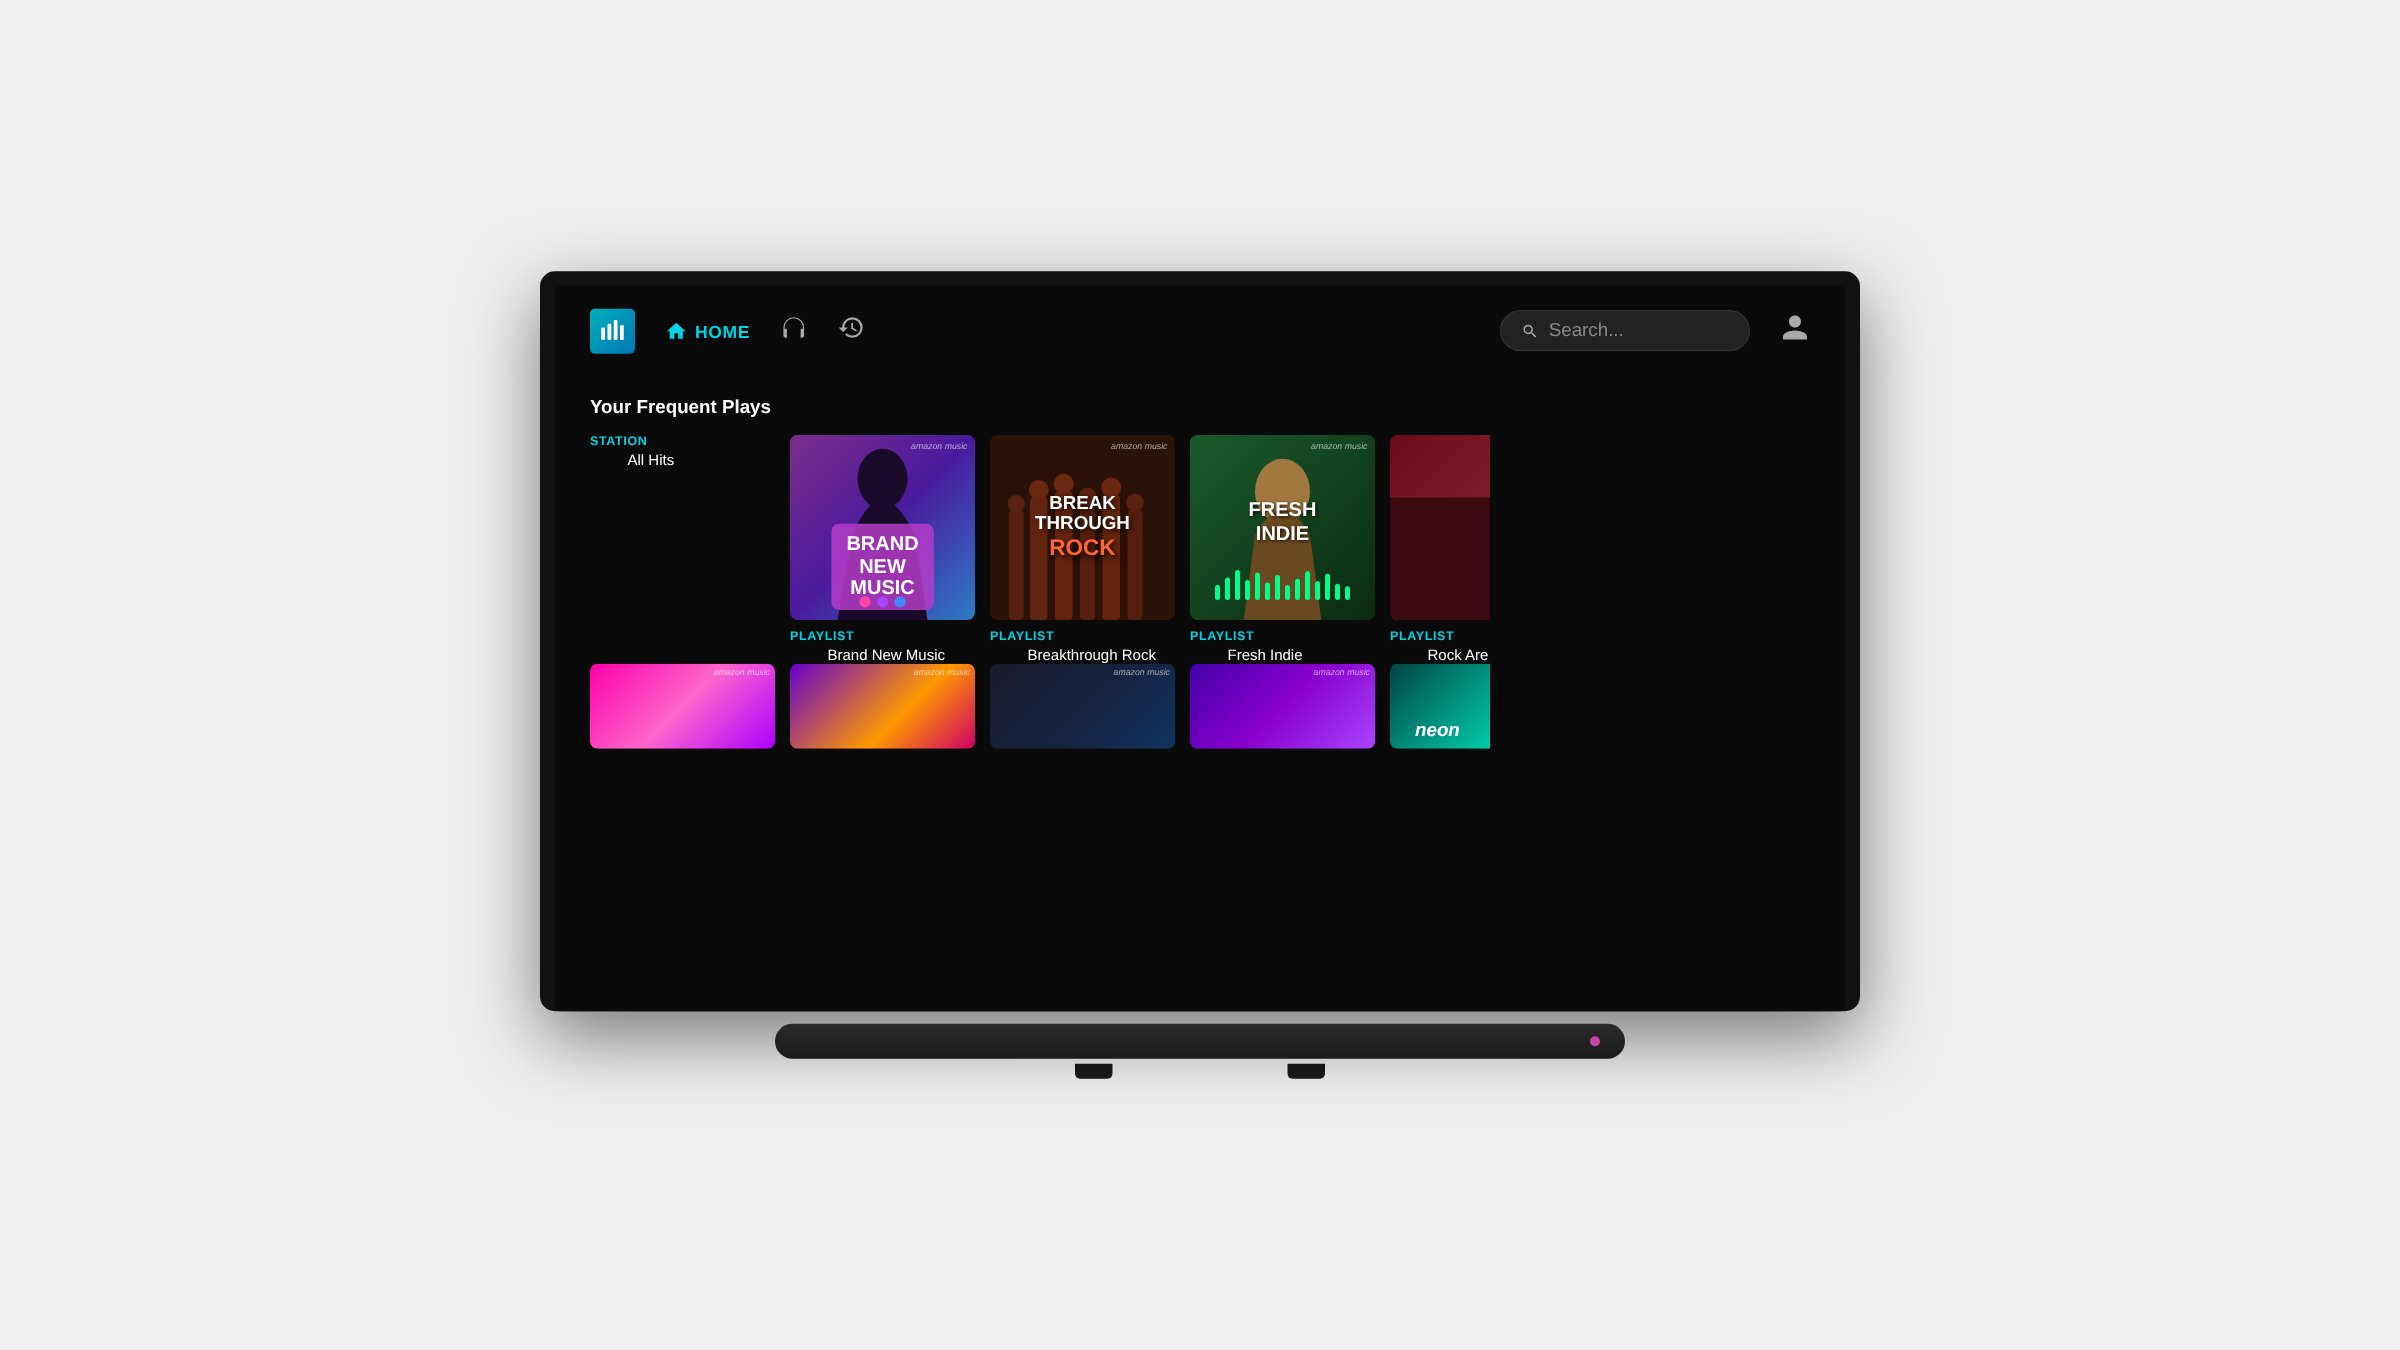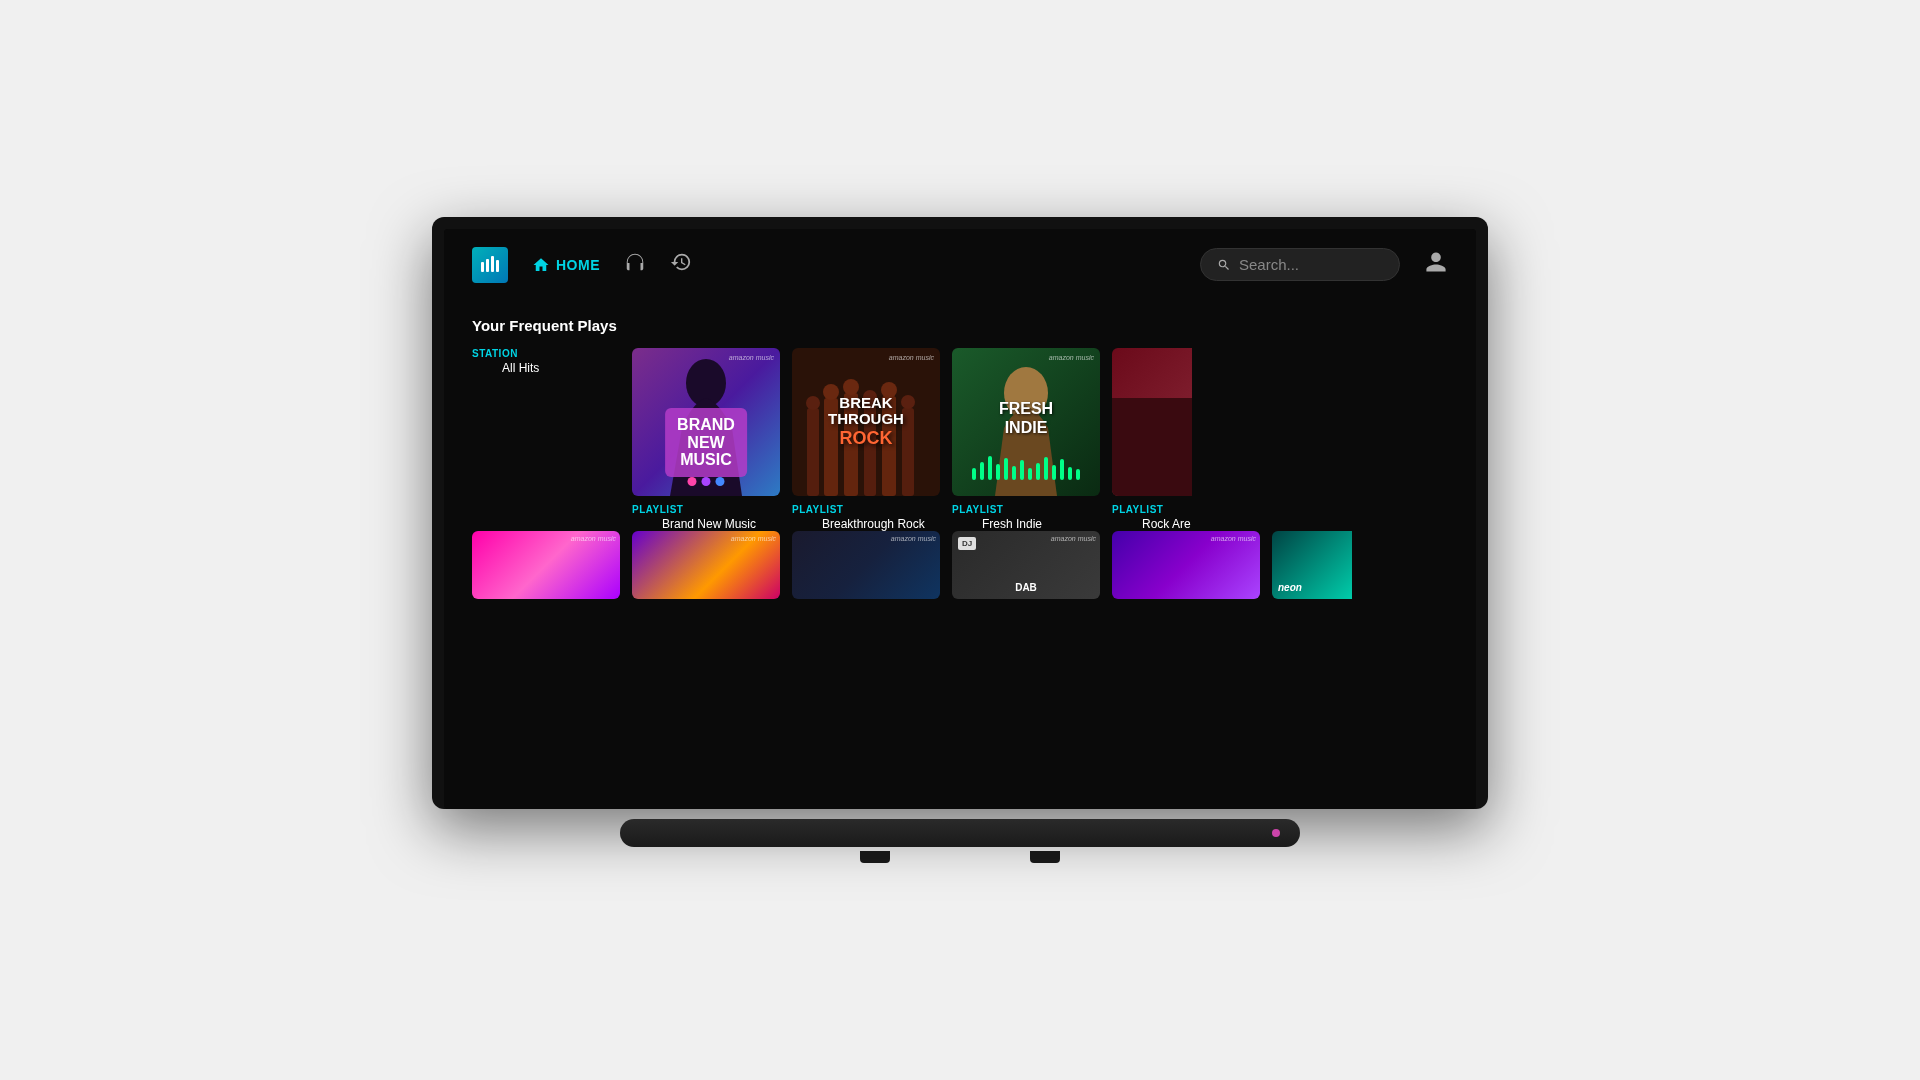--- a/index.html
+++ b/index.html
@@ -312,21 +312,21 @@
           </div>
 
           <div class="card">
             <div class="card-thumb" style="background:linear-gradient(135deg,#7b2d8b,#4a1a9e,#2d7bc4);display:flex;flex-direction:column;align-items:center;justify-content:center;position:relative">
               <span class="amazon-badge">amazon music</span>
 
               <svg width="100%" height="100%" viewBox="0 0 148 148" style="position:absolute;top:0;left:0">
                 <ellipse cx="74" cy="35" rx="20" ry="24" fill="#1a0a2a"></ellipse>
                 <path d="M50 80 Q60 55 74 50 Q88 55 100 80 L110 148 L38 148 Z" fill="#1a0a2a"></path>
               </svg>
-              <div style="position:absolute;bottom:19px;left:50%;transform:translateX(-50%);background:rgba(180,60,200,0.85);padding:8px 12px;border-radius:6px;text-align:center;z-index:2">
+              <div style="position:absolute;bottom:8px;left:50%;transform:translateX(-50%);background:rgba(180,60,200,0.85);padding:8px 12px;border-radius:6px;text-align:center;z-index:2">
                 <div style="color:white;font-size:16px;font-weight:900;line-height:1.1">BRAND<br>NEW<br>MUSIC</div>
               </div>
               <div style="position:absolute;bottom:10px;left:50%;transform:translateX(-50%);display:flex;gap:5px;z-index:2">
                 <div style="width:9px;height:9px;border-radius:50%;background:#ff44aa"></div>
                 <div style="width:9px;height:9px;border-radius:50%;background:#aa44ff"></div>
                 <div style="width:9px;height:9px;border-radius:50%;background:#4488ff"></div>
               </div>
             </div>
             <div class="card-label-type type-playlist">PLAYLIST</div>
             <div class="card-label-name">Brand New Music</div>
@@ -412,32 +412,27 @@
           </div>
 
           <div class="hot-card hot-card-2">
             <span class="amazon-badge" style="top:4px;right:4px">amazon music</span>
           </div>
 
           <div class="hot-card hot-card-3">
             <span class="amazon-badge" style="top:4px;right:4px">amazon music</span>
           </div>
 
-          <div class="hot-card hot-card-4" style="background:linear-gradient(135deg,#2a2a2a,#3a3a3a);position:relative">
-            <span class="amazon-badge" style="top:4px;right:4px">amazon music</span>
-            <div style="position:absolute;top:6px;left:6px;background:rgba(255,255,255,0.85);color:#333;font-size:8px;font-weight:bold;padding:2px 4px;border-radius:2px">DJ</div>
-            <div style="position:absolute;bottom:6px;left:50%;transform:translateX(-50%);color:white;font-size:10px;font-weight:bold">DAB</div>
-          </div>
 
           <div class="hot-card hot-card-5">
             <span class="amazon-badge" style="top:4px;right:4px">amazon music</span>
           </div>
 
           <div class="hot-card" style="background:linear-gradient(135deg,#004444,#00ccaa);width:80px;border-radius:6px 0 0 6px">
-            <div style="position:absolute;bottom:6px;left:6px;color:white;font-size:10px;font-weight:bold;font-style:italic">neon</div>
+            <div style="position:absolute;bottom:6px;left:20px;color:white;font-size:15px;font-weight:bold;font-style:italic">neon</div>
           </div>
 
         </div>
 
       </div>
 
     </div>
   </div>
 
   <div class="soundbar">

